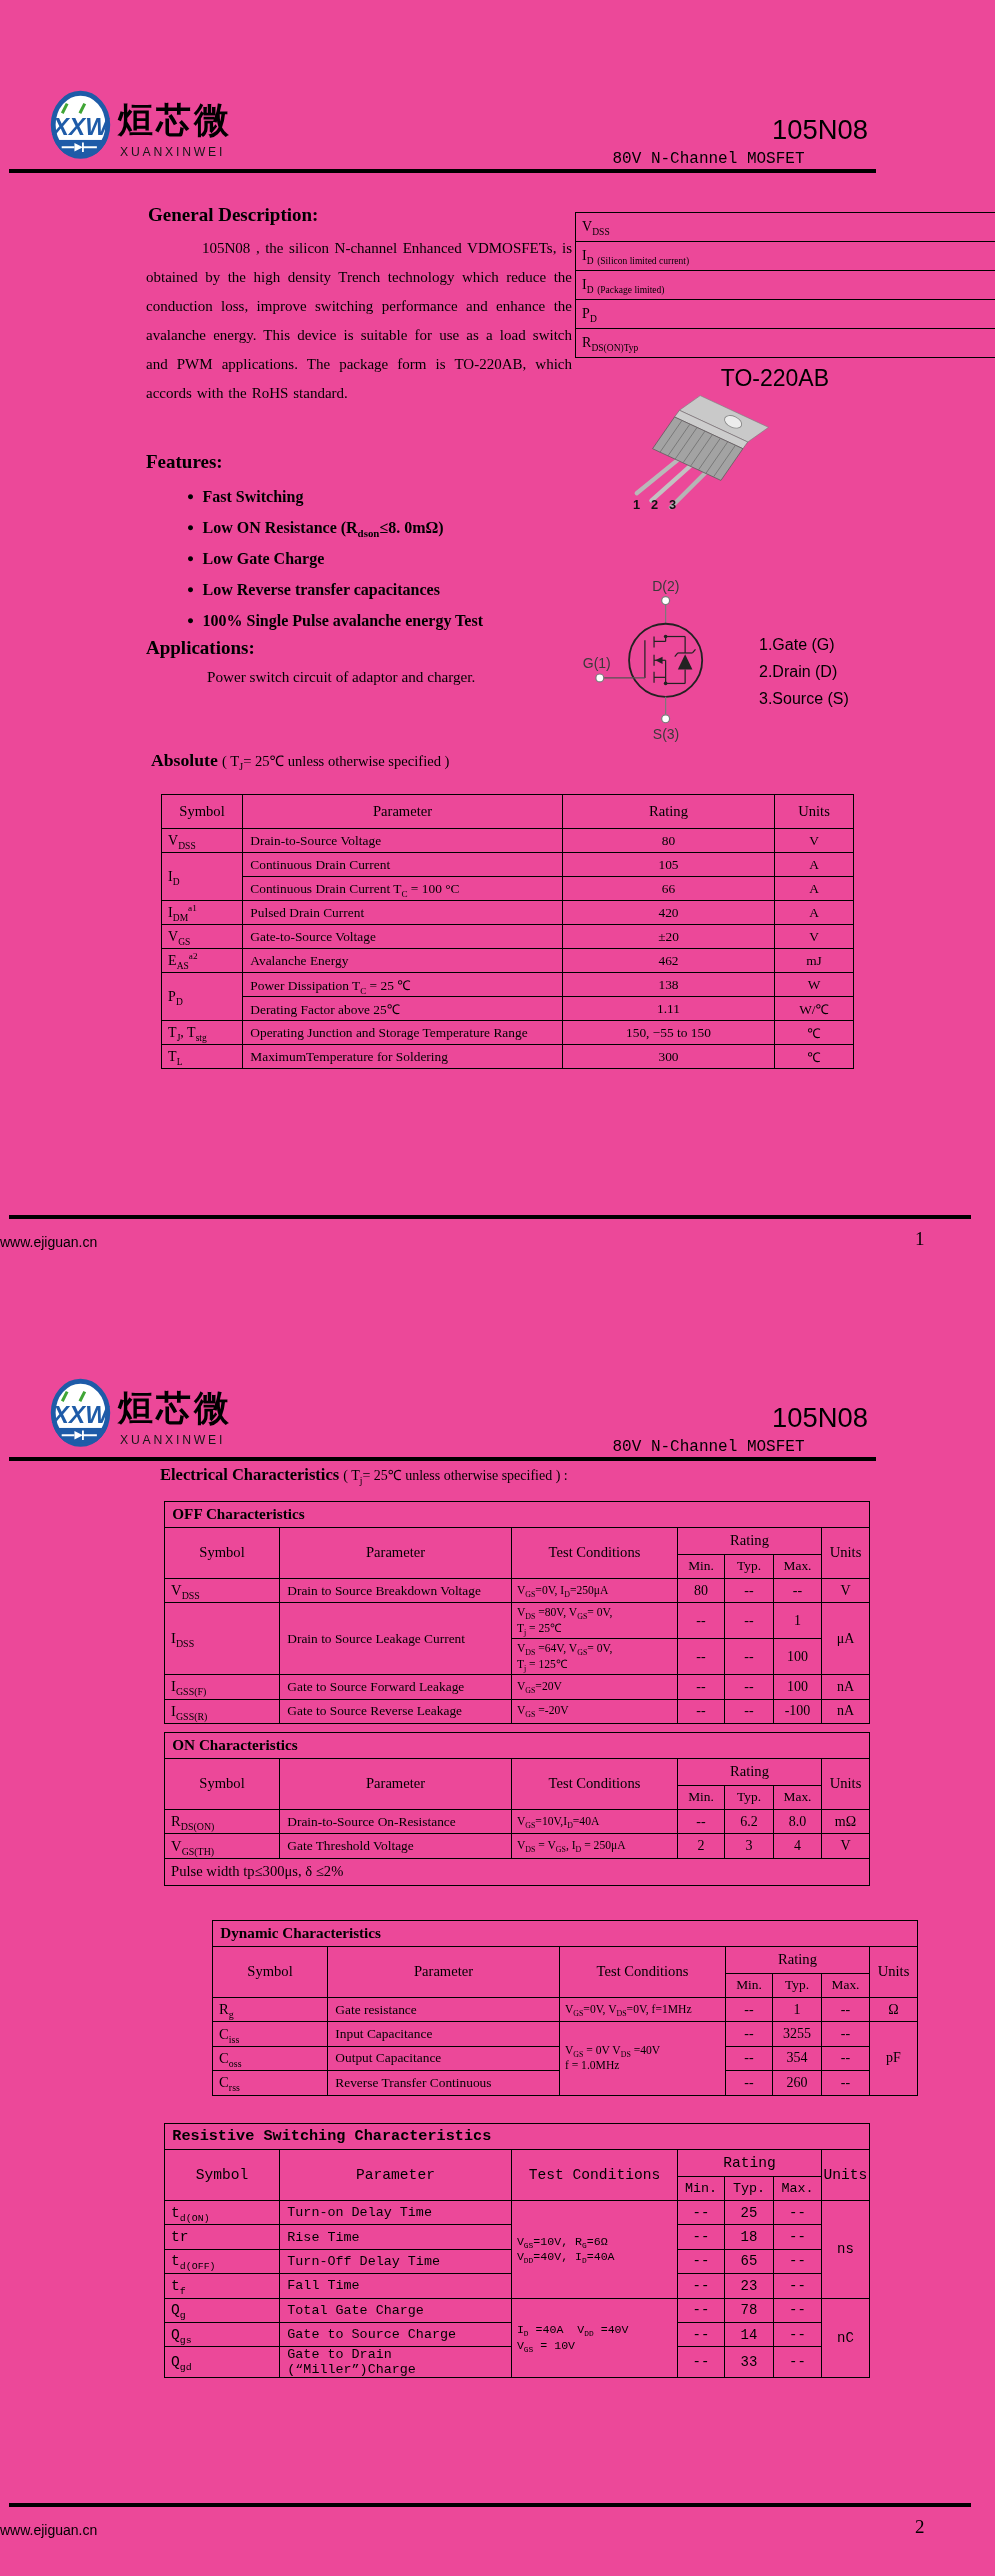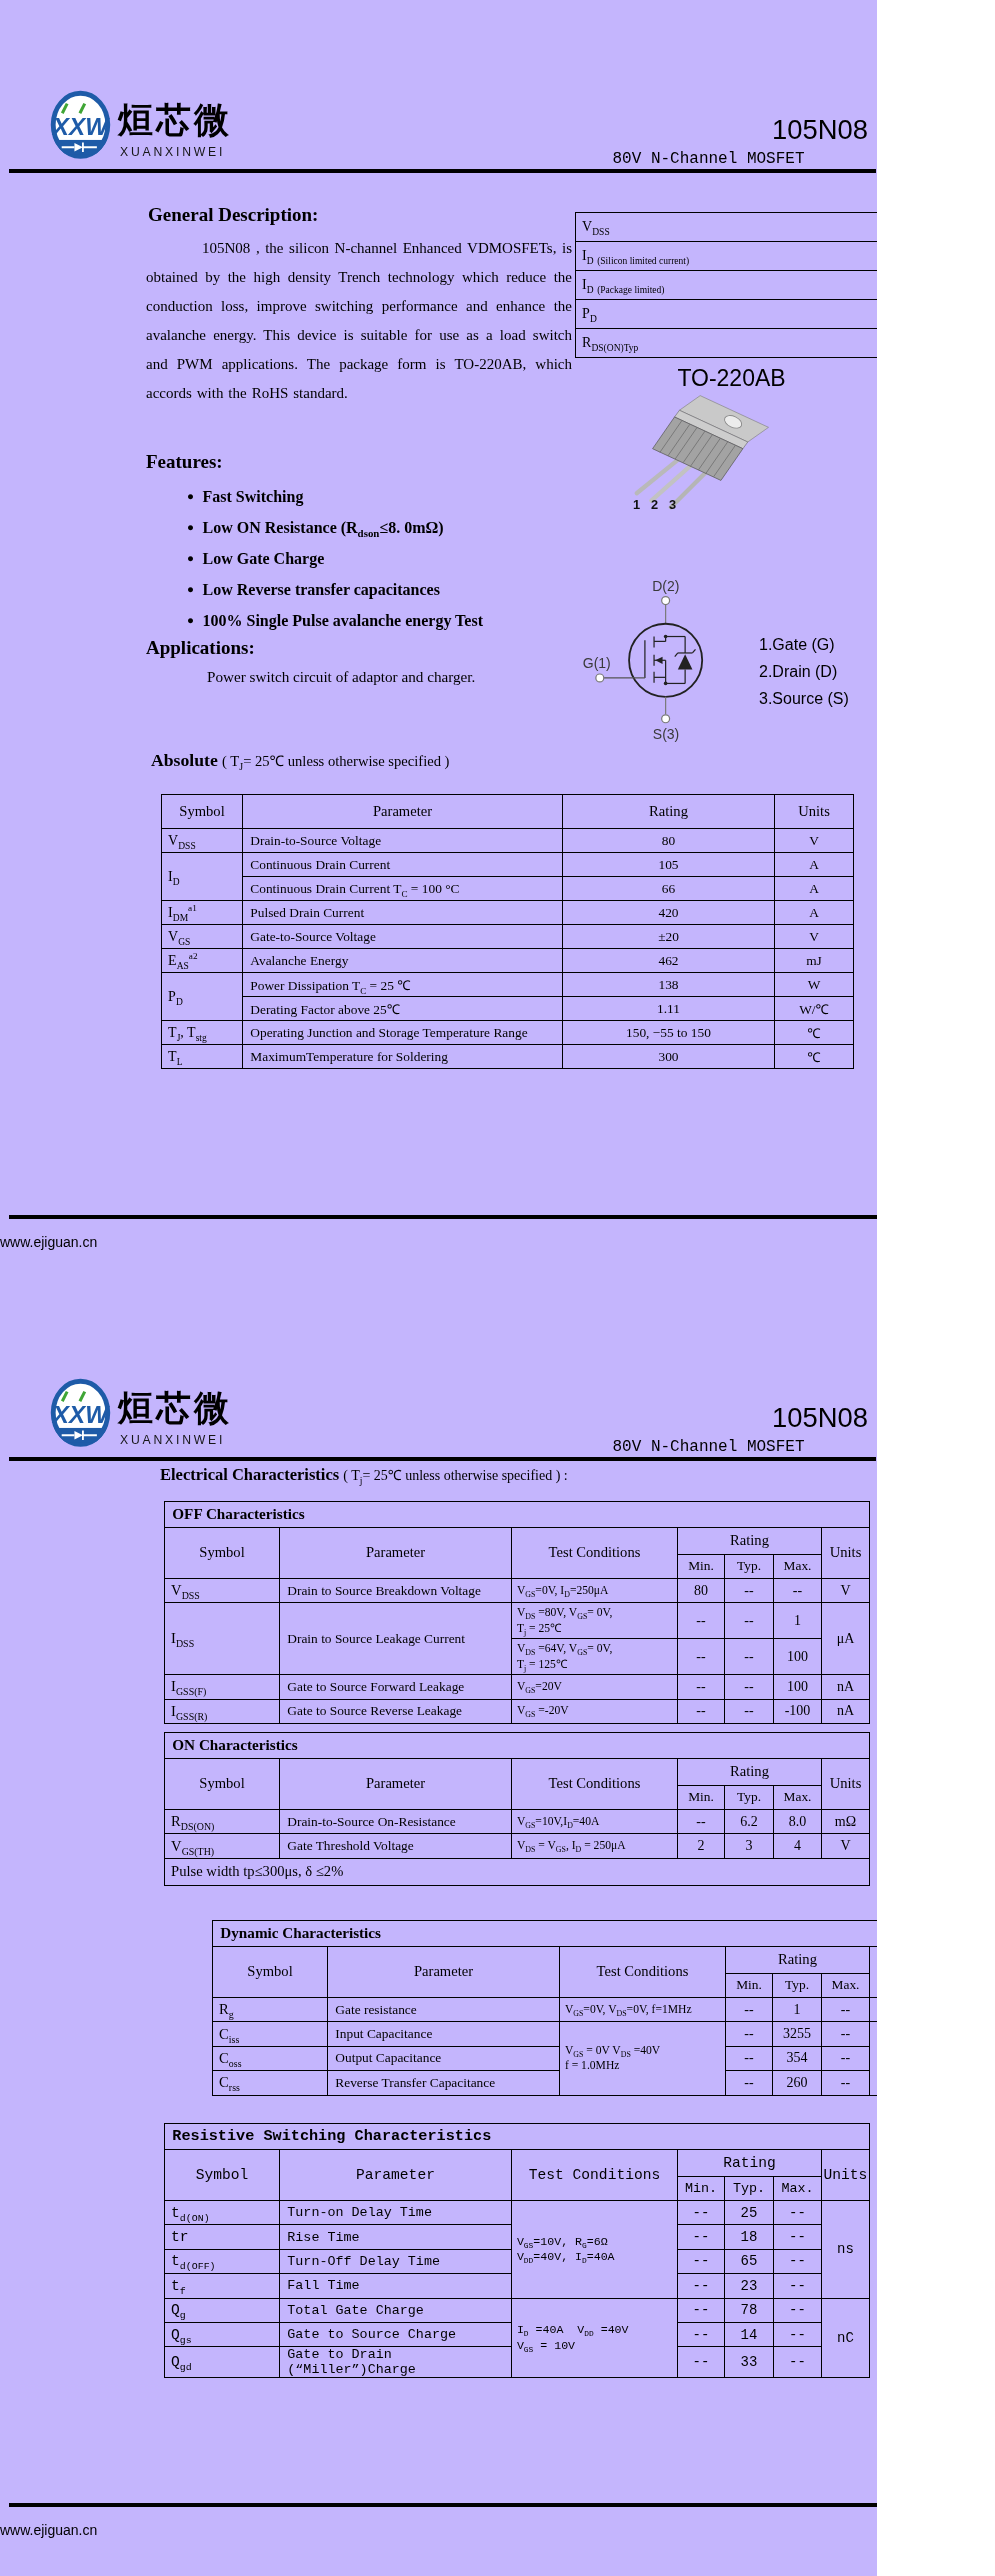--- a/index.html
+++ b/index.html
@@ -3,21 +3,21 @@
 <meta charset="utf-8">
 <style>
   :root{
     --logo-blue:#1e5ba8;
     --logo-green:#3fa535;
     --ink:#000;
   }
   *{margin:0;padding:0;box-sizing:border-box}
   html,body{background:#fff}
   body{width:995px;font-family:"Liberation Serif",serif;color:var(--ink)}
-  .page{position:relative;width:877px;height:1288px;background:#c4b5fd;overflow:hidden}
+  .page{position:relative;width:995px;height:1288px;background:#ec4899;overflow:hidden}
 
   
   .logo-svg{position:absolute;left:48px;top:89px;width:65px;height:74px}
   .logo-cjk{position:absolute;left:118px;top:101px;font-size:35px;font-weight:bold;
             font-family:"Liberation Sans",sans-serif;letter-spacing:3px;line-height:1.1}
   .logo-latin{position:absolute;left:120px;top:145px;font-size:12.2px;letter-spacing:2.8px;
               font-family:"Liberation Sans",sans-serif;color:#161616}
   .part-no{position:absolute;left:549px;top:116px;width:319px;text-align:right;
            font-family:"Liberation Sans",sans-serif;font-size:27.4px;line-height:1.05}
   .part-sub{position:absolute;left:549px;top:150px;width:319px;text-align:center;
@@ -30,21 +30,21 @@
            font-family:"Liberation Sans",sans-serif;font-size:14px}
   .ftr-page{position:absolute;left:915px;top:1228px;font-size:19px}
 
   
   .gd-head{position:absolute;left:148px;top:204px;font-size:19px;font-weight:bold}
   .gd-body{position:absolute;left:146px;top:234px;width:426px;font-size:15px;line-height:29px;
            text-align:justify;text-indent:56px;word-spacing:1.2px}
   .qt{position:absolute;left:575px;top:212px;width:274px;border-collapse:collapse}
   .qt td{border:1.2px solid #000;height:29px;font-size:14px;padding:0 3.7px}
   .qt td.c0{text-align:left;padding-left:6.1px}
-  .to220-label{position:absolute;left:634px;top:365px;width:195px;text-align:center;
+  .to220-label{position:absolute;left:634px;top:365px;width:195px;text-align:right;
                font-family:"Liberation Sans",sans-serif;font-size:23px}
   .pkg-svg{position:absolute;left:622px;top:395px;width:171px;height:119px}
   .feat-head{position:absolute;left:146px;top:451px;font-size:19px;font-weight:bold}
   .features{position:absolute;left:187px;top:481px;font-size:16px;font-weight:bold}
   .feat-item{height:31px;display:flex;align-items:center}
   .feat-item .bullet{font-size:11.6px;margin-right:8.5px}
   .apps-head{position:absolute;left:146px;top:637px;font-size:19px;font-weight:bold}
   .apps-body{position:absolute;left:207px;top:668px;font-size:15.2px}
   .sym-svg{position:absolute;left:573px;top:573px;width:195px;height:177px}
   .pin-legend{position:absolute;left:759px;top:631px;font-family:"Liberation Sans",sans-serif;
@@ -517,21 +517,21 @@
           </tr>
           <tr>
             <td class="c-sym">C<sub>oss</sub></td>
             <td class="c-par">Output Capacitance</td>
             <td class="c-val">--</td>
             <td class="c-val">354</td>
             <td class="c-val">--</td>
           </tr>
           <tr>
             <td class="c-sym">C<sub>rss</sub></td>
-            <td class="c-par">Reverse Transfer Capacitance</td>
+            <td class="c-par">Reverse Transfer Continuous</td>
             <td class="c-val">--</td>
             <td class="c-val">260</td>
             <td class="c-val">--</td>
           </tr>
         </tbody>
       </table>
     </div>
   <div class="t2-wrap" style="top: 835px; font-family: Liberation Mono, monospace;">
       <table class="dst t2">
         <colgroup>

